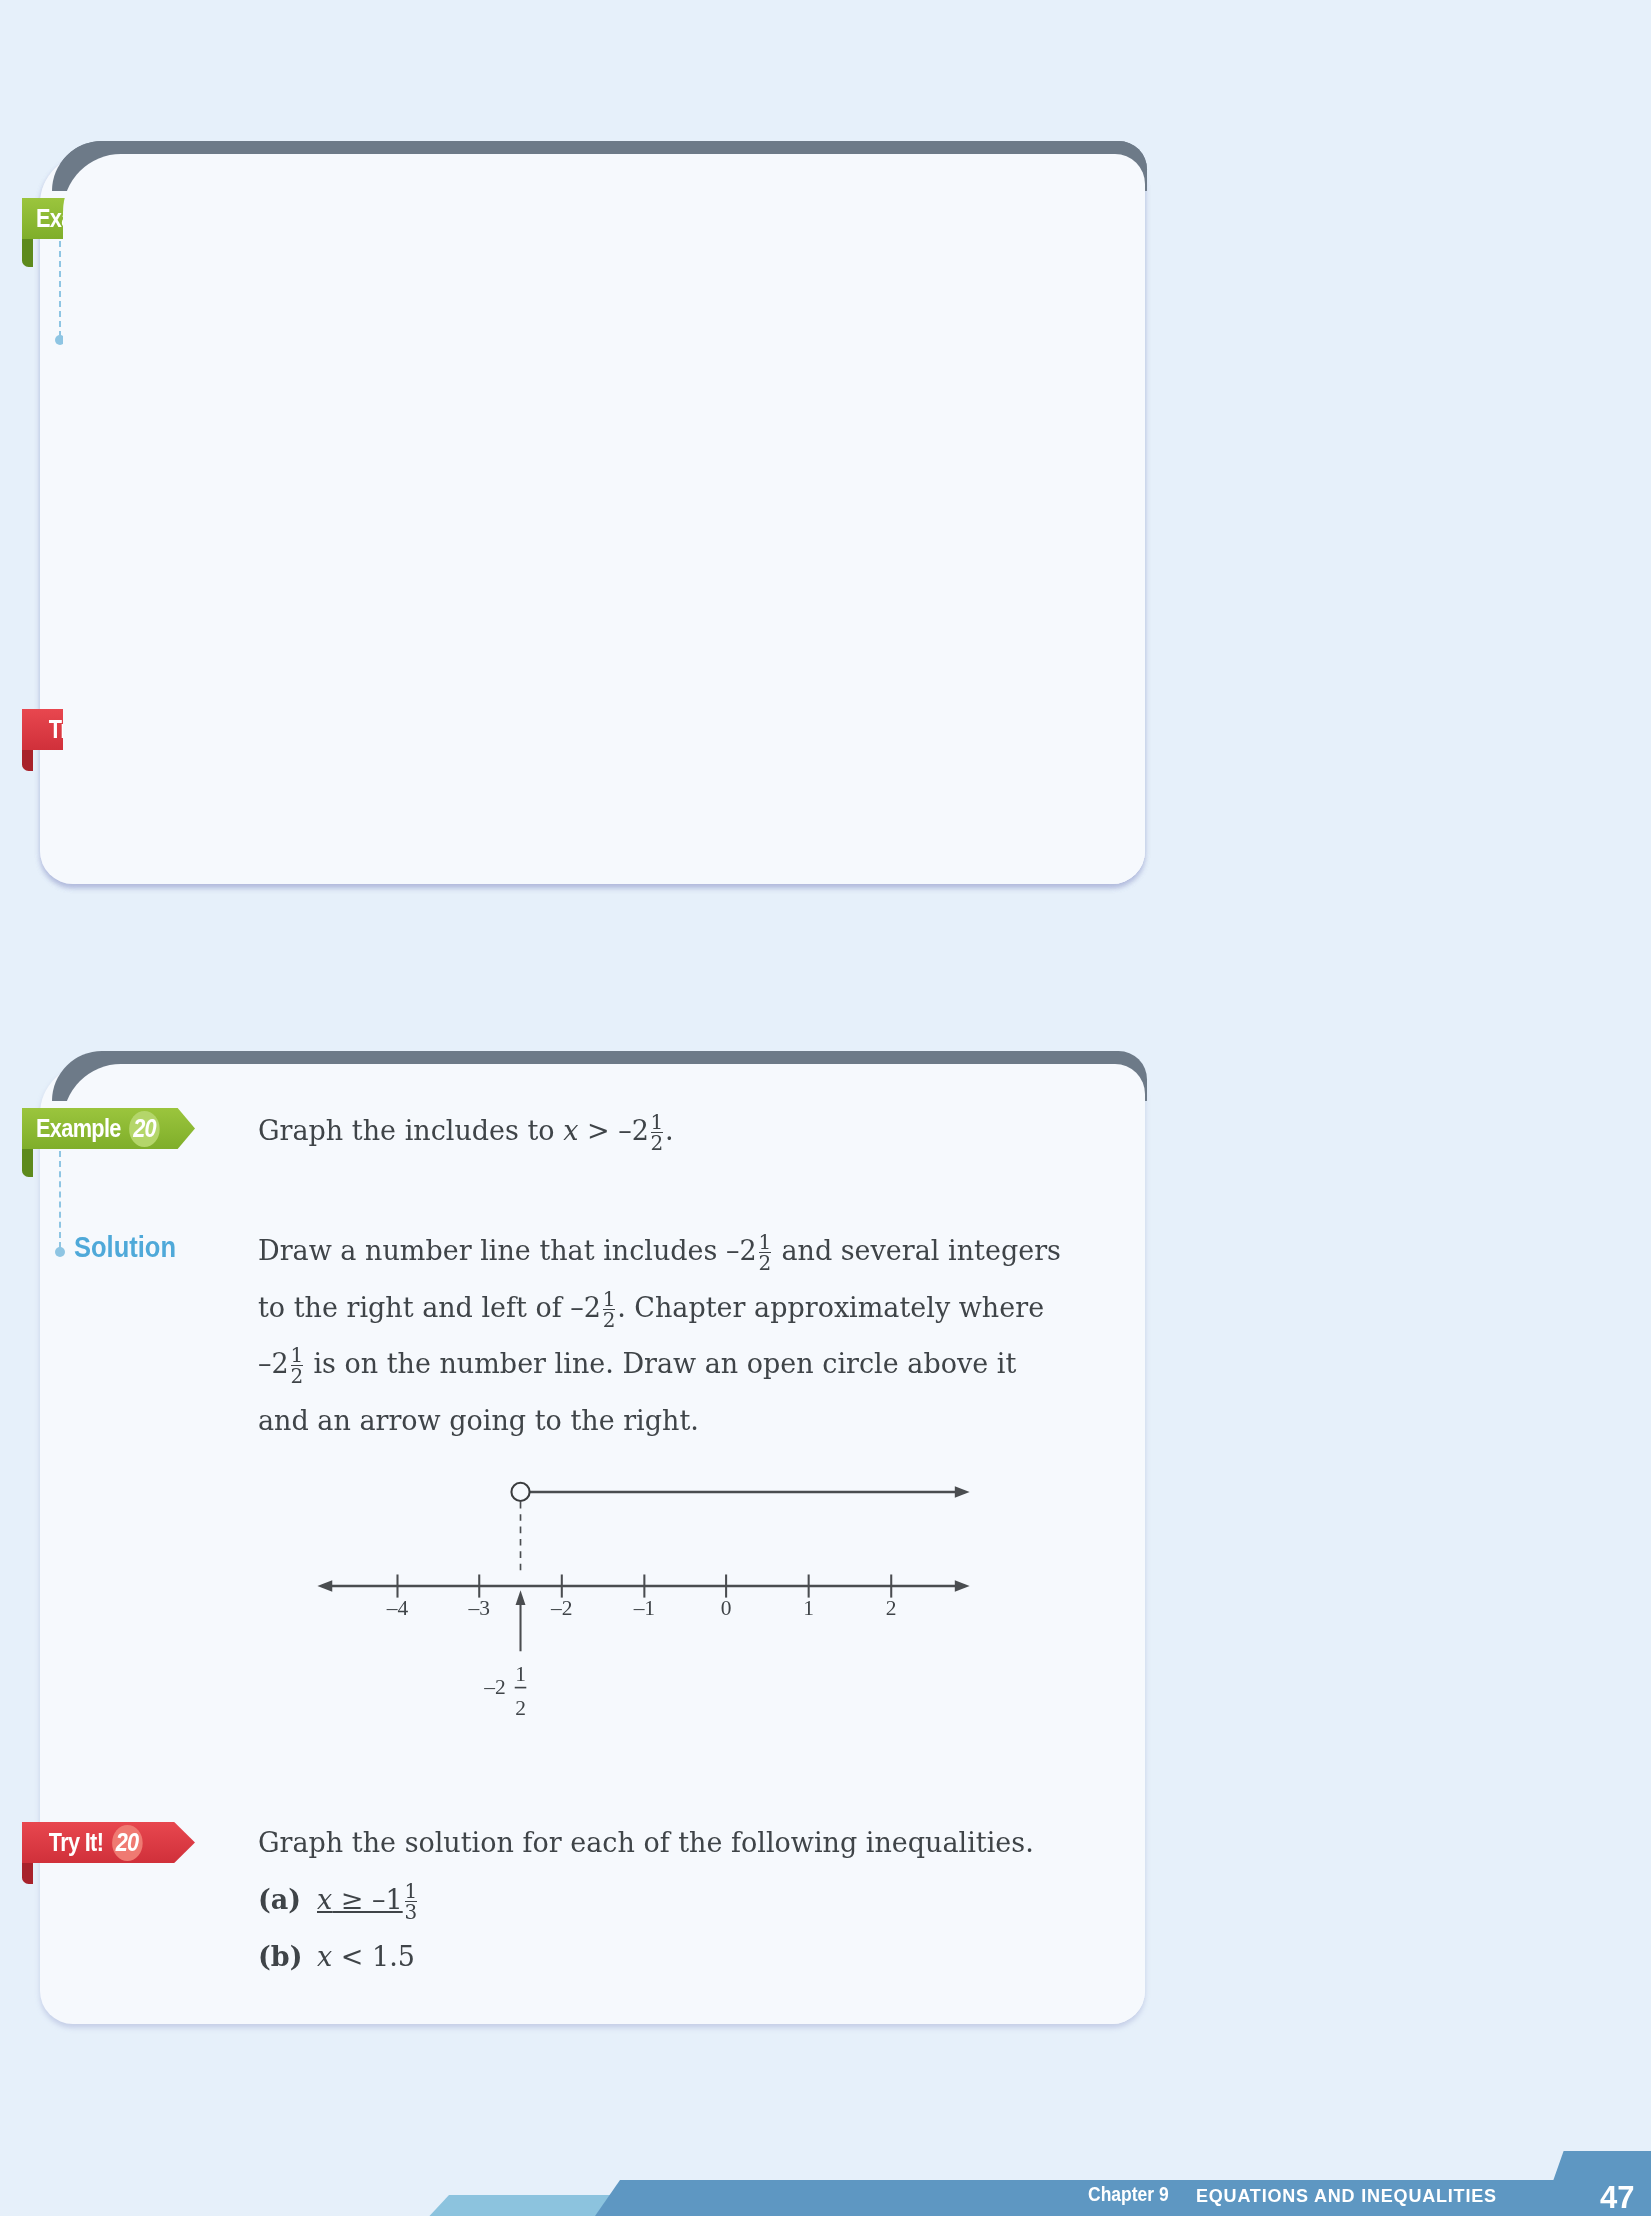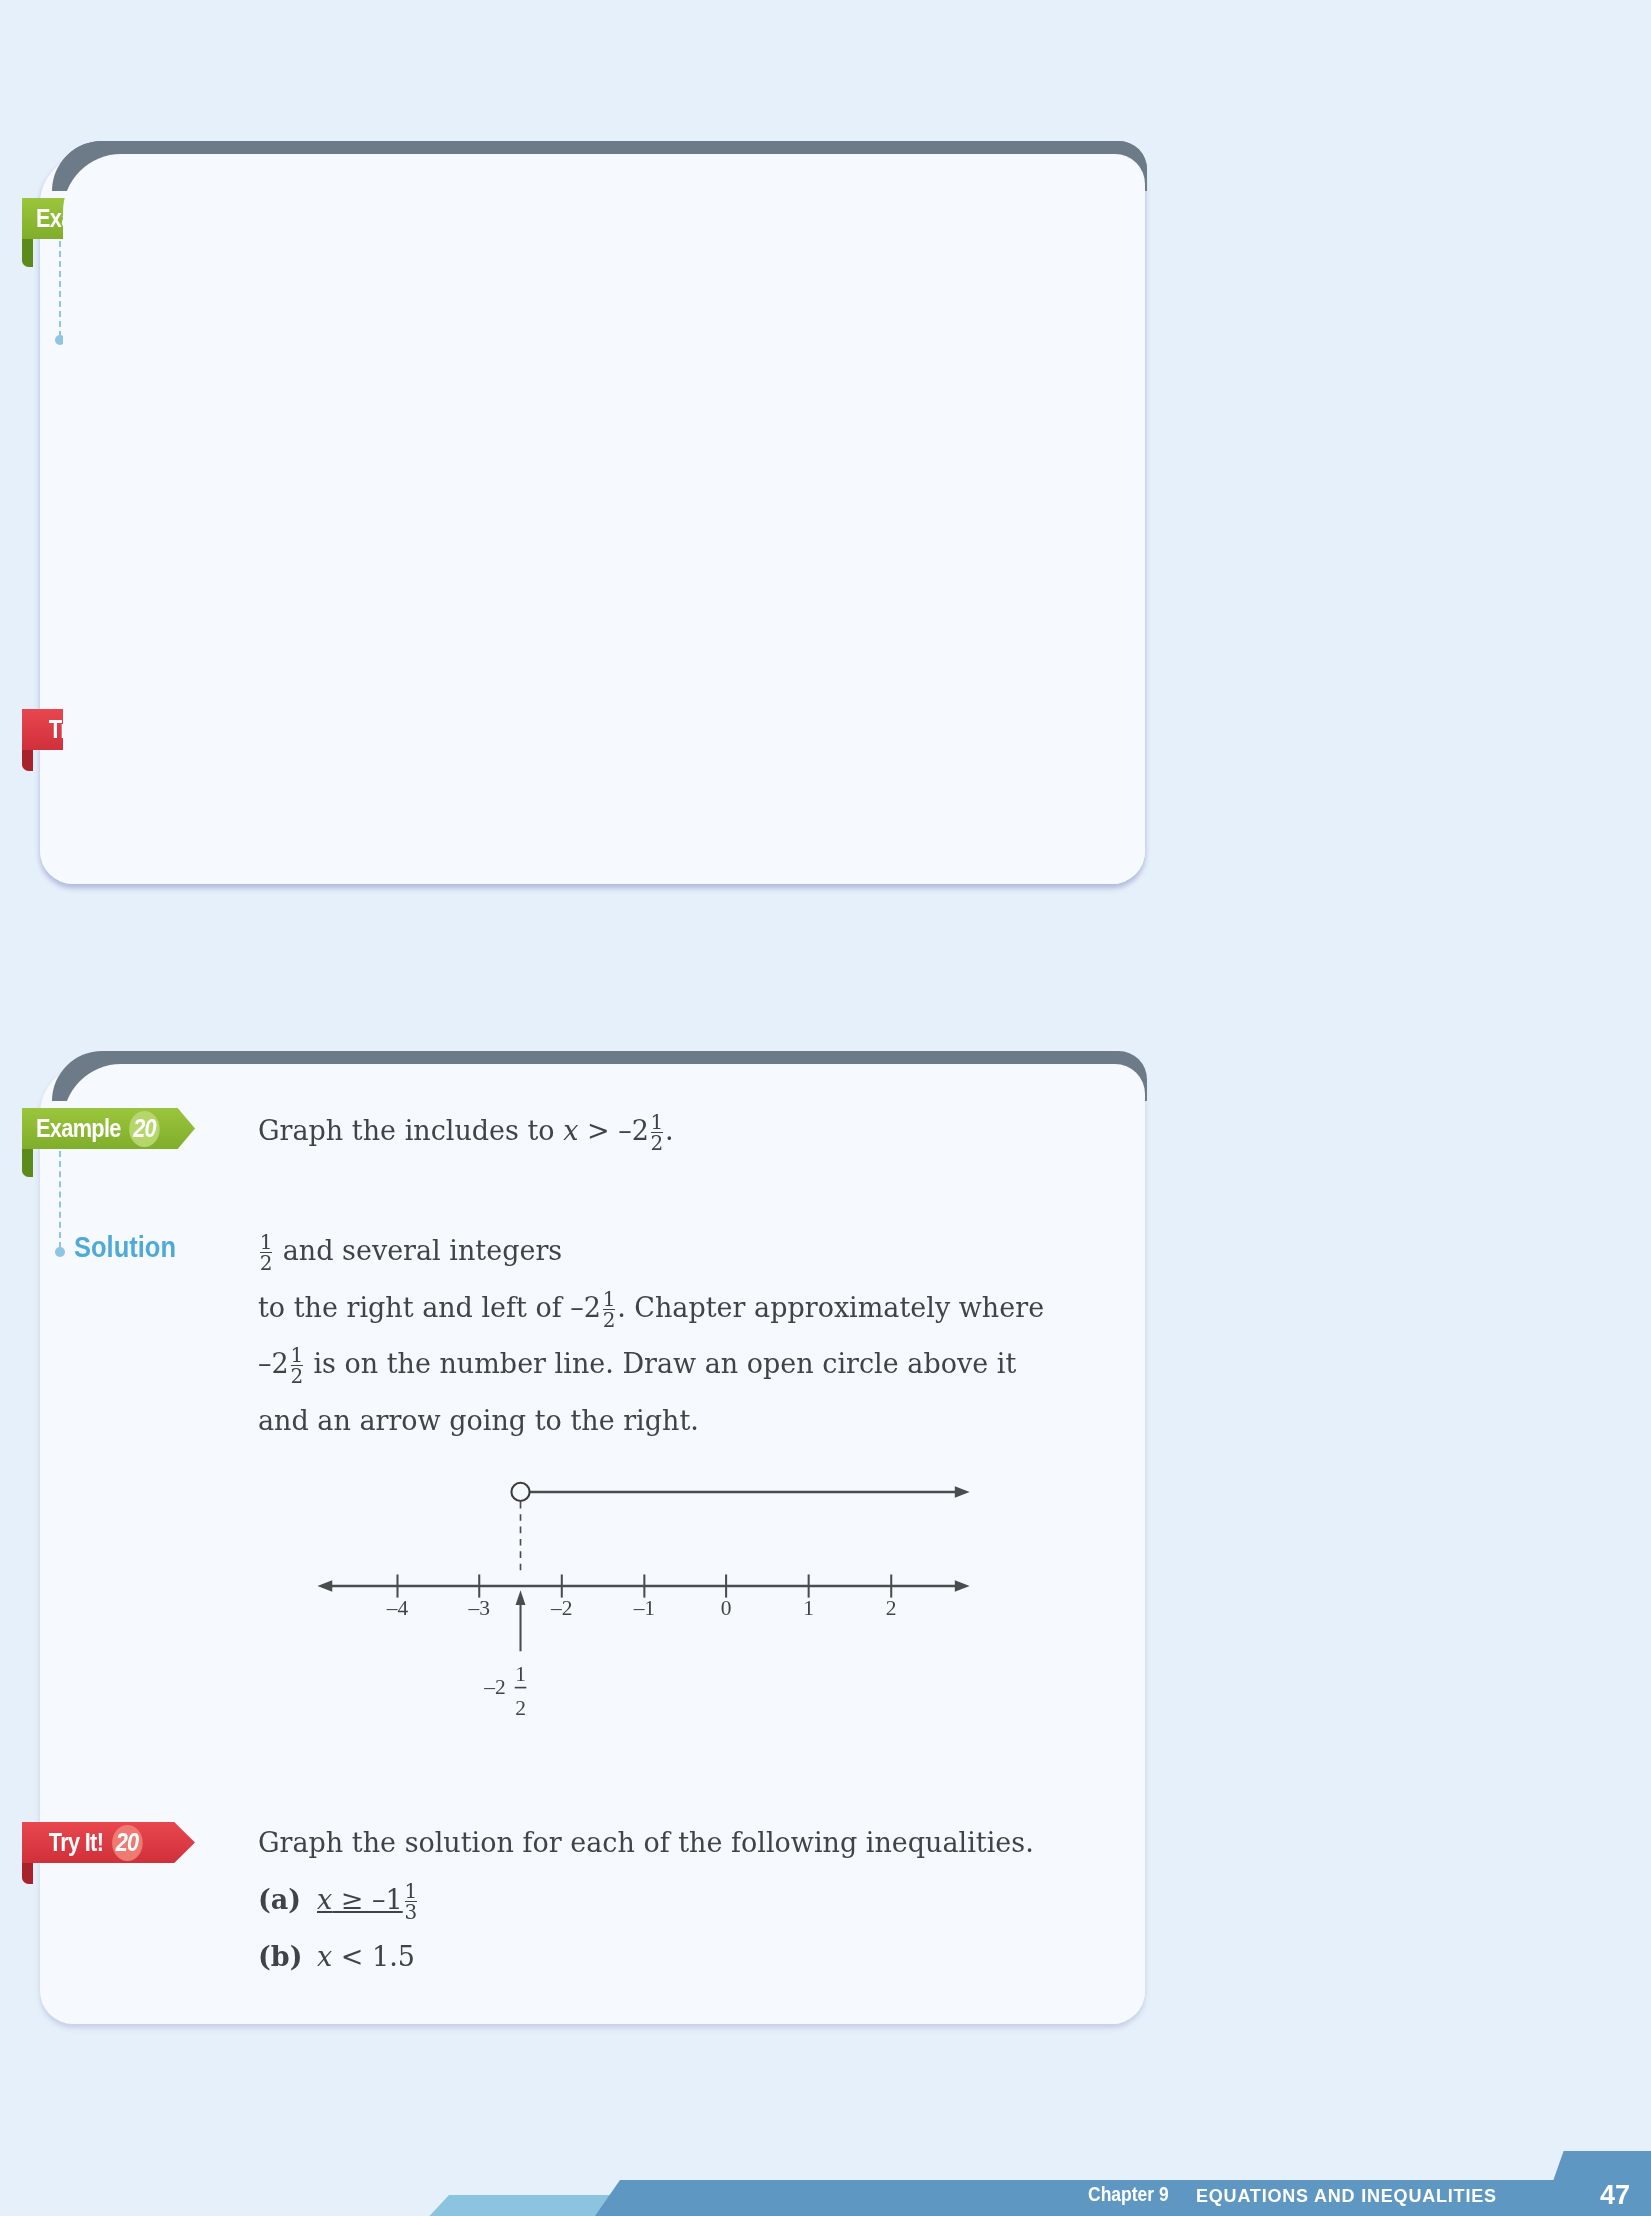--- a/index.html
+++ b/index.html
@@ -207,21 +207,21 @@
 
 <div class="text" style="left:258px; top:1110px;">
   <span>Graph the includes to </span><i>x</i><span> &gt; –2</span><span class="frac">
       <span>1</span>
       <span class="bar"></span>
       <span>2</span>
     </span><span>.</span>
 </div>
 
 <div class="text" style="left:258px; top:1230px;">
-  <span class="frac">
+  <span>Draw a number line that includes –2</span><span class="frac">
       <span>1</span>
       <span class="bar"></span>
       <span>2</span>
     </span><span> and several integers</span>
 </div>
 <div class="text" style="left:258px; top:1287px;">
   <span>to the right and left of –2</span><span class="frac">
       <span>1</span>
       <span class="bar"></span>
       <span>2</span>
@@ -251,14 +251,14 @@
 </div>
 <div class="text" style="left:258px; top:1936px;">
   <span class="item-label">(b)</span><i>x</i><span> &lt; 1.5</span>
 </div>
 
 <div class="footer-light"></div>
 <div class="footer-tab"></div>
 <div class="footer-dark"></div>
 <div class="footer-text" style="left:1088px; font-family:'Liberation Sans', sans-serif; transform:scaleX(0.85); transform-origin:left;">Chapter 9</div>
 <div class="footer-text" style="left:1196px; font-size:18px; top:2186px; letter-spacing:0.8px;">EQUATIONS AND INEQUALITIES</div>
-<div class="footer-text" style="left:1600px; font-size:27px; top:2180px;">47</div>
+<div class="footer-text" style="left:1600px; font-size:31px; top:2180px;">47</div>
 
 
 </body></html>

